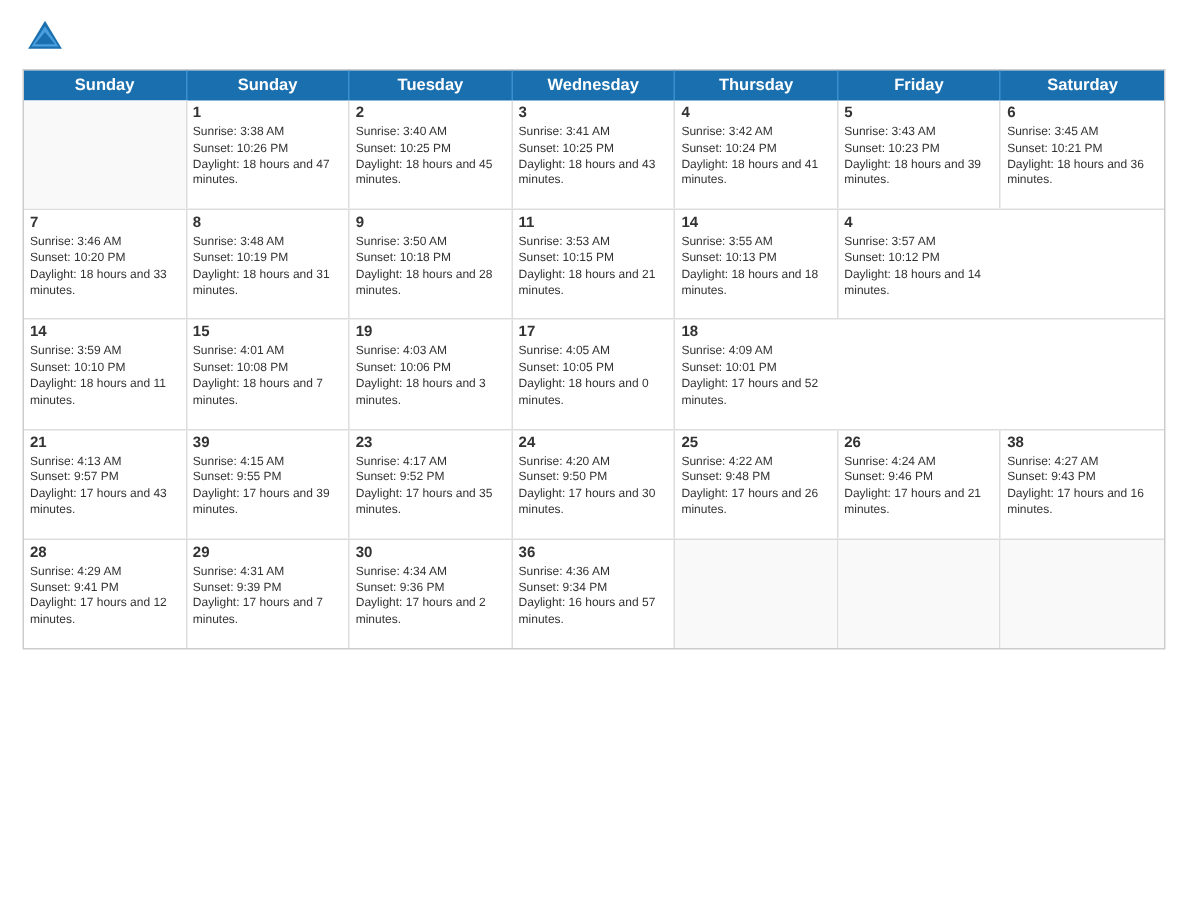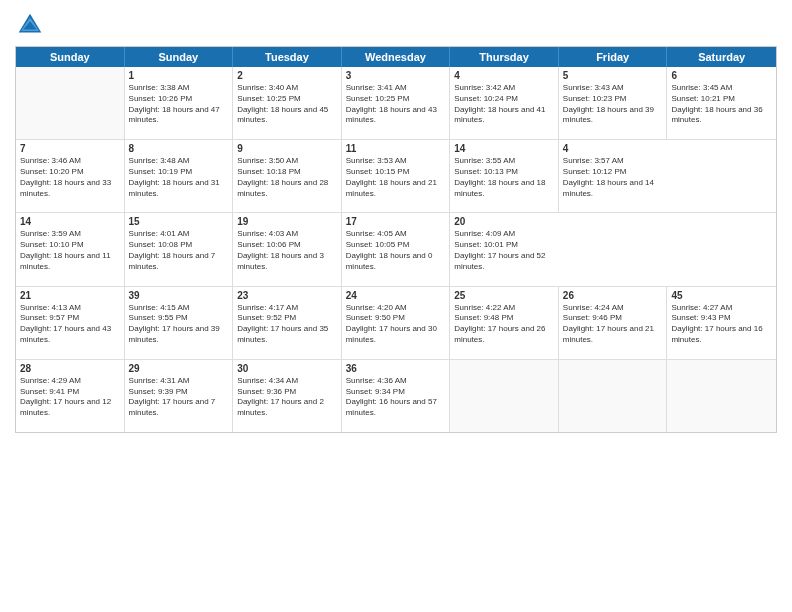--- a/index.html
+++ b/index.html
@@ -204,21 +204,21 @@
           </div>
           <div class="cal-cell">
             <span class="day-num">19</span>
             <div class="cell-text">Sunrise: 4:03 AM<br>Sunset: 10:06 PM<br>Daylight: 18 hours and 3 minutes.</div>
           </div>
           <div class="cal-cell">
             <span class="day-num">17</span>
             <div class="cell-text">Sunrise: 4:05 AM<br>Sunset: 10:05 PM<br>Daylight: 18 hours and 0 minutes.</div>
           </div>
           <div class="cal-cell">
-            <span class="day-num">20</span>
+            <span class="day-num">18</span>
             <div class="cell-text">Sunrise: 4:09 AM<br>Sunset: 10:01 PM<br>Daylight: 17 hours and 52 minutes.</div>
           </div>
         </div>
         <div class="cal-row">
           <div class="cal-cell">
             <span class="day-num">21</span>
             <div class="cell-text">Sunrise: 4:13 AM<br>Sunset: 9:57 PM<br>Daylight: 17 hours and 43 minutes.</div>
           </div>
           <div class="cal-cell">
             <span class="day-num">39</span>
@@ -234,21 +234,21 @@
           </div>
           <div class="cal-cell">
             <span class="day-num">25</span>
             <div class="cell-text">Sunrise: 4:22 AM<br>Sunset: 9:48 PM<br>Daylight: 17 hours and 26 minutes.</div>
           </div>
           <div class="cal-cell">
             <span class="day-num">26</span>
             <div class="cell-text">Sunrise: 4:24 AM<br>Sunset: 9:46 PM<br>Daylight: 17 hours and 21 minutes.</div>
           </div>
           <div class="cal-cell">
-            <span class="day-num">45</span>
+            <span class="day-num">38</span>
             <div class="cell-text">Sunrise: 4:27 AM<br>Sunset: 9:43 PM<br>Daylight: 17 hours and 16 minutes.</div>
           </div>
         </div>
         <div class="cal-row">
           <div class="cal-cell">
             <span class="day-num">28</span>
             <div class="cell-text">Sunrise: 4:29 AM<br>Sunset: 9:41 PM<br>Daylight: 17 hours and 12 minutes.</div>
           </div>
           <div class="cal-cell">
             <span class="day-num">29</span>

